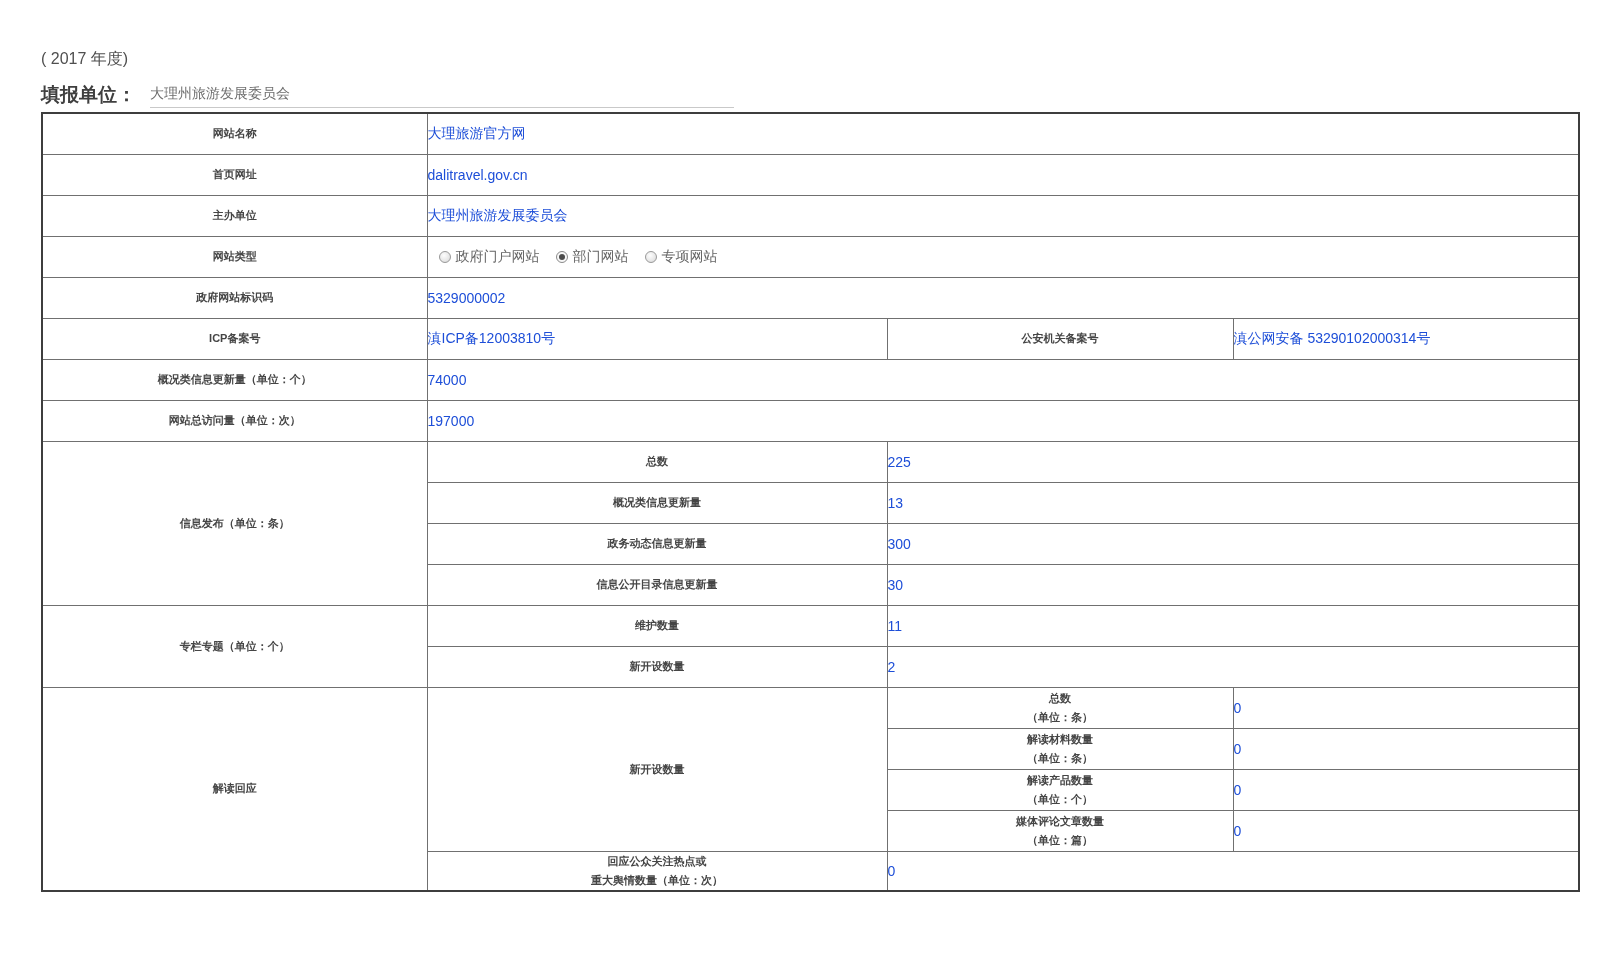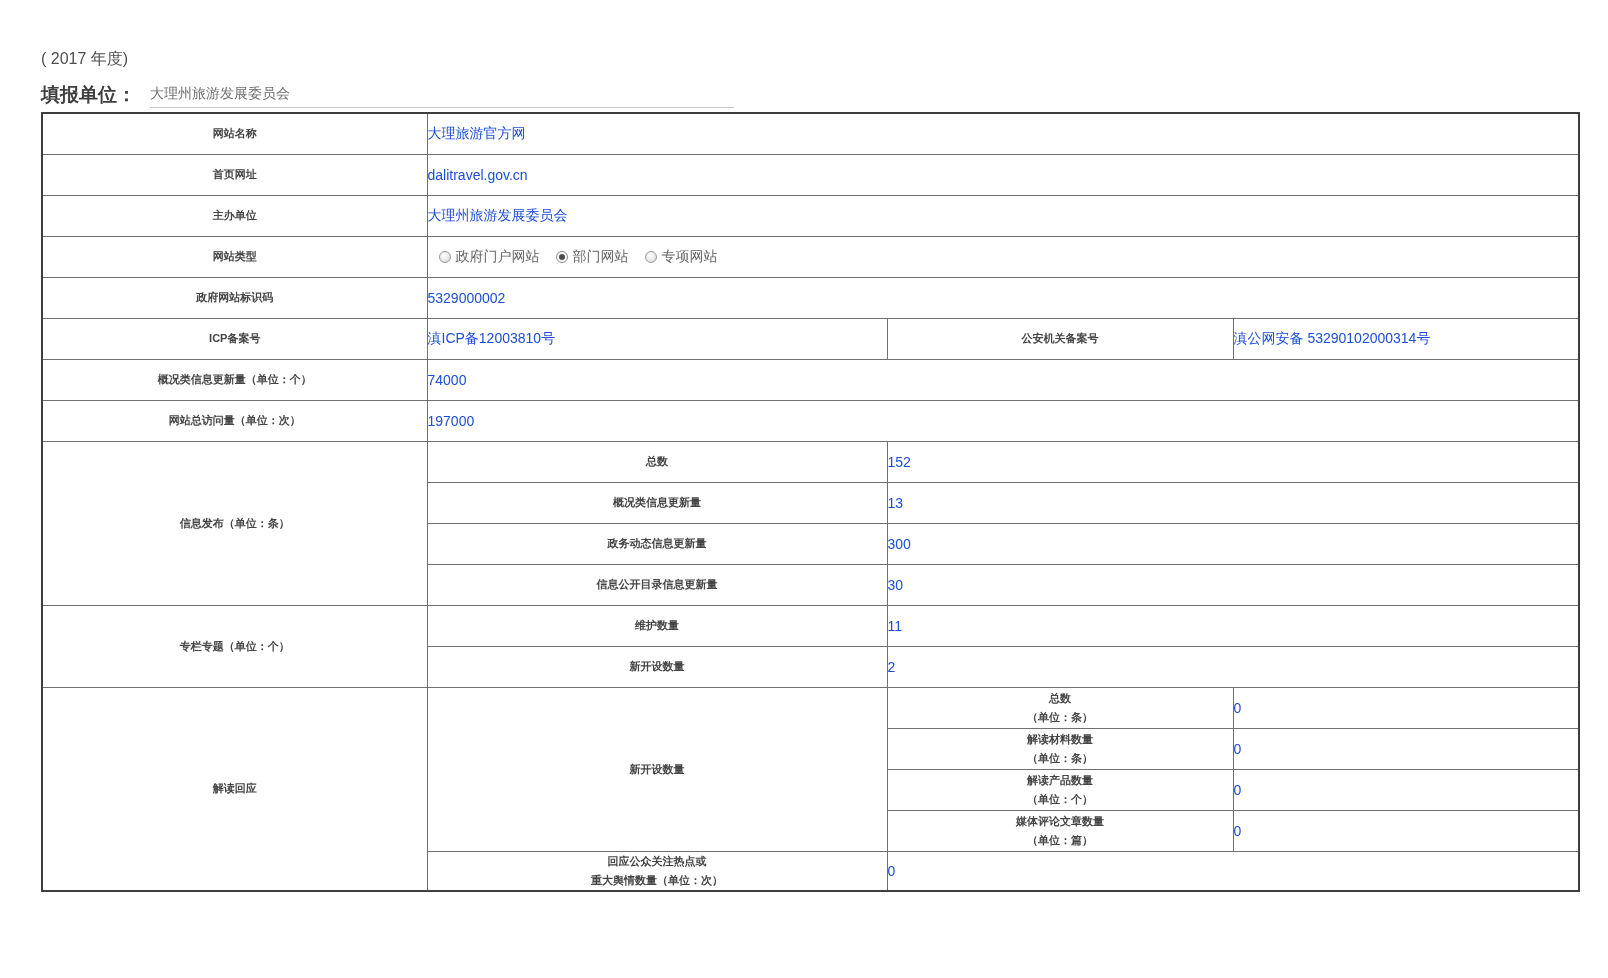--- a/index.html
+++ b/index.html
@@ -190,21 +190,21 @@
       </tr>
 
       <tr class="r41">
         <th class="lbl">网站总访问量（单位：次）</th>
         <td class="val" colspan="3">197000</td>
       </tr>
 
       <tr class="r41">
         <th class="lbl" rowspan="4">信息发布（单位：条）</th>
         <th class="lbl">总数</th>
-        <td class="val" colspan="2">152</td>
+        <td class="val" colspan="2">225</td>
       </tr>
       <tr class="r41">
         <th class="lbl">概况类信息更新量</th>
         <td class="val" colspan="2">13</td>
       </tr>
       <tr class="r41">
         <th class="lbl">政务动态信息更新量</th>
         <td class="val" colspan="2">300</td>
       </tr>
       <tr class="r41">

